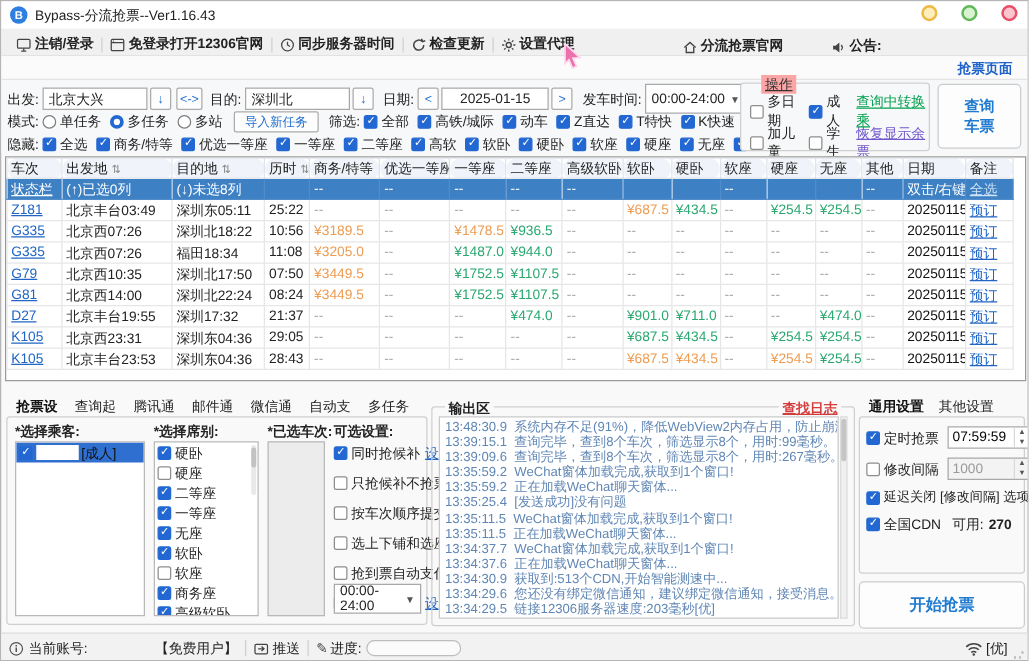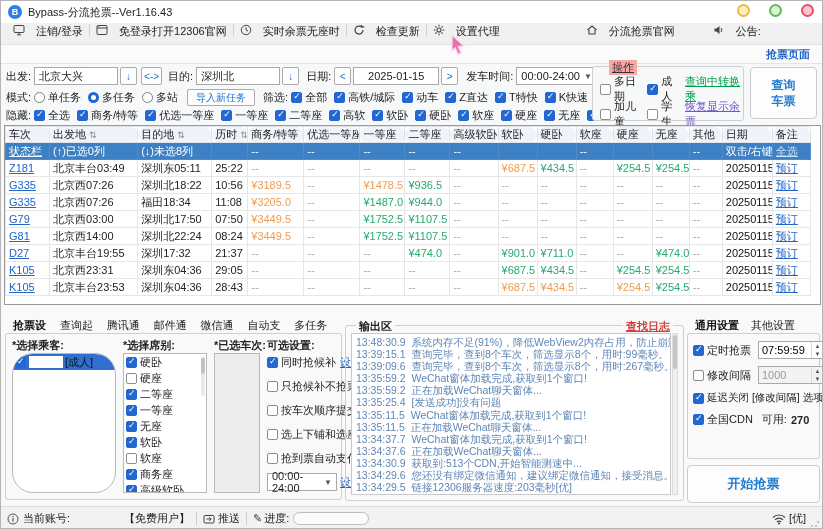--- a/index.html
+++ b/index.html
@@ -12,37 +12,37 @@
   .logo { width:14px; height:14px; border-radius:50%; background:#2f7fe0; color:#fff; font-size:9px; font-weight:bold; display:inline-flex; align-items:center; justify-content:center; margin:0 6px 0 7px; }
   .title { font-size:11px; color:#222; }
   .winbtns { position:absolute; right:8px; top:3px; display:flex; gap:19px; }
   .winbtn { width:13px; height:13px; border-radius:50%; }
   .winbtn.y { background:#fdeebc; border:2px solid #ecb945; }
   .winbtn.g { background:#d9f2cf; border:2px solid #62b95c; }
   .winbtn.r { background:#f9c6d0; border:2px solid #e84f69; }
 
   
   .menubar { position:absolute; left:0; top:22px; right:0; height:22px; background:#f0f0f0; border-bottom:1px solid #e2e2e2; display:flex; align-items:center; padding:0 6px; }
-  .mi { display:inline-flex; align-items:flex-start; gap:11px; padding:0 6px; height:20px; cursor:pointer; }
+  .mi { display:inline-flex; align-items:flex-end; gap:3px; padding:0 6px; height:20px; cursor:pointer;font-weight:bold; }
   .mi .ic { display:inline-flex; width:12px; height:12px; }
   .msep { width:1px; height:12px; background:#cfcfcf; display:inline-block; }
   .menu-right { margin-left:74px; display:flex; align-items:center; }
 
   
   .pagetabs { position:absolute; left:0; top:44px; right:0; height:19px; background:#fbfbfb; border-bottom:1px solid #e4e4e4; display:flex; align-items:flex-end; padding-left:6px;flex-direction:column; }
   .ptab { padding:2px 6px 3px; margin-right:6px; cursor:pointer; color:#333; }
   .ptab.active { color:#1f63c8; border-bottom:2px solid #2b6bd3; font-weight:bold; }
 
   
   .searchpanel { position:absolute; left:0; top:63px; right:0; height:59px; background:#f7f8f9; }
   .srow { position:absolute; left:5px; display:flex; align-items:center; white-space:nowrap; }
   .lbl { color:#222; margin-right:3px; }
   input.txt { height:18px; border:1px solid #a9a9a9; background:#fff; font:11px "Liberation Sans","DejaVu Sans",sans-serif; padding:0 4px; color:#222; }
   .sbtn { height:18px; min-width:17px; border:1px solid #ababab; background:#fdfdfd; color:#1f6fd0; font-size:10px; display:inline-flex; align-items:center; justify-content:center; border-radius:2px; cursor:pointer; padding:0 2px; }
-  .ddl { height:18px; border:1px solid #a9a9a9; background:#fff; display:inline-flex; align-items:center; justify-content:space-between; padding:0 4px; min-width:78px; cursor:pointer; }
+  .ddl { height:24px; border:1px solid #a9a9a9; background:#fff; display:inline-flex; align-items:center; justify-content:space-between; padding:0 4px; min-width:78px; cursor:pointer; }
   .ddl .car { color:#555; font-size:8px; margin-left:4px; }
   .chk { display:inline-flex; align-items:center; margin-right:7px; cursor:pointer; }
   .cb { width:11px; height:11px; border:1px solid #8d8d8d; border-radius:2px; background:#fff; display:inline-block; margin-right:3px; position:relative; flex:none; }
   .cb.on { background:#2368d2; border-color:#2368d2; }
   .cb.on::after { content:"✓"; position:absolute; left:1px; top:-2px; color:#fff; font-size:9px; }
   .radio { width:11px; height:11px; border:1px solid #7f7f7f; border-radius:50%; background:#fff; display:inline-block; margin-right:3px; flex:none; }
   .radio.on { border:3px solid #2368d2; }
   .grpbox { position:absolute; border:1px solid #cfcfcf; border-radius:3px; }
   .grpbox > .legend { position:absolute; top:-7px; left:16px; background:#fca5a5; padding:0 3px; color:#333;text-decoration:underline; }
   .bigbtn { position:absolute; border:1px solid #cccccc; border-radius:4px; background:#fdfdfd; color:#1f7ad0; font-weight:bold; display:flex; align-items:center; justify-content:center; text-align:center; cursor:pointer; }
@@ -143,21 +143,21 @@
             </svg>
           </span>
           <span>免登录打开12306官网</span>
         </span><span class="msep"></span><span class="mi">
           <span class="ic">
             <svg viewBox="0 0 12 12" width="12" height="12">
               <circle cx="6" cy="6" r="4.7" fill="none" stroke="#444" stroke-width="1"></circle>
               <path d="M6 3.3 V6 L8 7.2" fill="none" stroke="#444" stroke-width="1"></path>
             </svg>
           </span>
-          <span>实时余票无座时</span>
+          <span>同步服务器时间</span>
         </span><span class="msep"></span><span class="mi">
           <span class="ic">
             <svg viewBox="0 0 12 12" width="12" height="12">
               <path d="M10 6 A4 4 0 1 1 8.7 3.1" fill="none" stroke="#444" stroke-width="1.2"></path>
               <path d="M8.2 1 L9 3.3 L11.2 2.6" fill="none" stroke="#444" stroke-width="1.2"></path>
             </svg>
           </span>
           <span>检查更新</span>
         </span><span class="msep"></span><span class="mi">
           <span class="ic">
@@ -474,21 +474,21 @@
             <td class="muted">--</td>
             <td class="muted">--</td>
             <td class="muted">--</td>
             <td class="muted">--</td>
             <td class="muted">--</td>
             <td class="datec">20250115</td>
             <td class="tlink">预订</td>
           </tr>
           <tr>
             <td class="tlink">G79</td>
-            <td class="">北京西03:00</td>
+            <td class="">北京西10:35</td>
             <td class="">深圳北17:50</td>
             <td class="">07:50</td>
             <td class="p-o">¥3449.5</td>
             <td class="muted">--</td>
             <td class="p-g">¥1752.5</td>
             <td class="p-g">¥1107.5</td>
             <td class="muted">--</td>
             <td class="muted">--</td>
             <td class="muted">--</td>
             <td class="muted">--</td>
@@ -583,21 +583,21 @@
         <span class="t active">抢票设置</span>
         <span class="t">查询起售</span>
         <span class="t">腾讯通知</span>
         <span class="t">邮件通知</span>
         <span class="t">微信通知</span>
         <span class="t">自动支付</span>
         <span class="t">多任务设置</span>
       </div>
     <div class="box" style="position:absolute;left:0;top:16px;right:0;bottom:5px;">
       <span class="collab" style="position:absolute;left:6px;top:4px;">*选择乘客:</span>
-      <div class="listbox" style="position:absolute;left:6px;top:19px;width:104px;bottom:6px;border-radius:21px;" id="passenger-list">
+      <div class="listbox" style="position:absolute;left:6px;top:19px;width:104px;bottom:6px;" id="passenger-list">
           <div class="li sel">
             <span class="cb on"></span>
             <span class="redact"></span>
             <span class="txtlab">[成人]</span>
           </div>
         </div>
       <span class="collab" style="position:absolute;left:117px;top:4px;">*选择席别:</span>
       <div class="listbox" style="position:absolute;left:117px;top:19px;width:84px;bottom:6px;" id="seat-list">
           <div class="li">
             <span class="cb on"></span>

